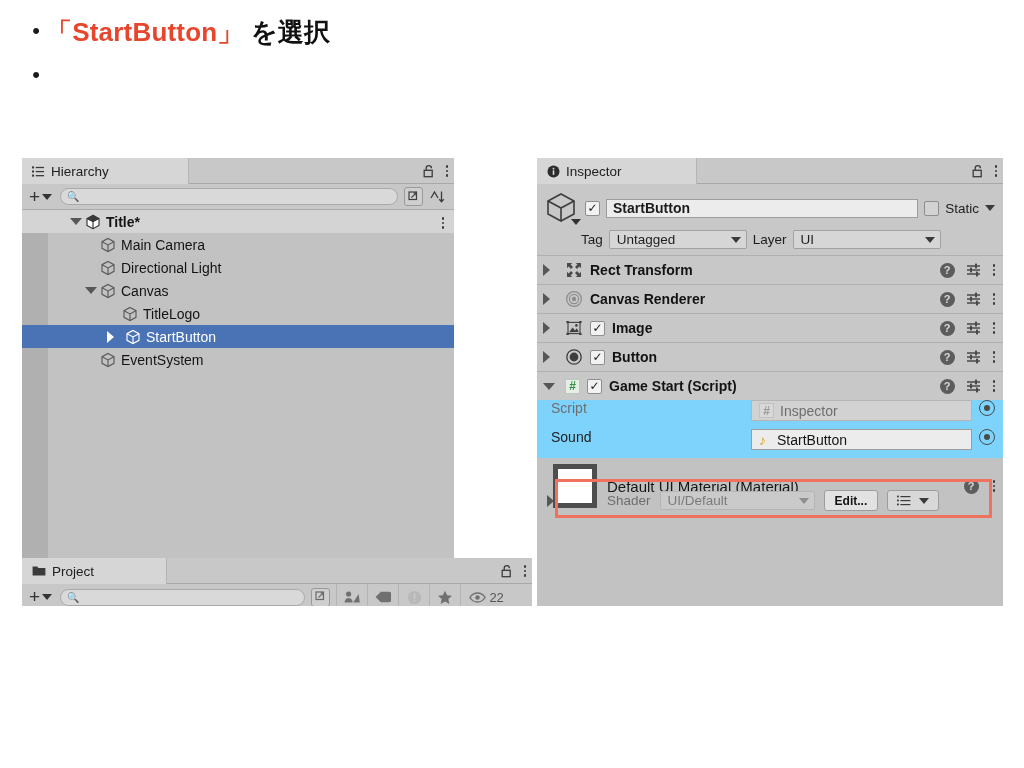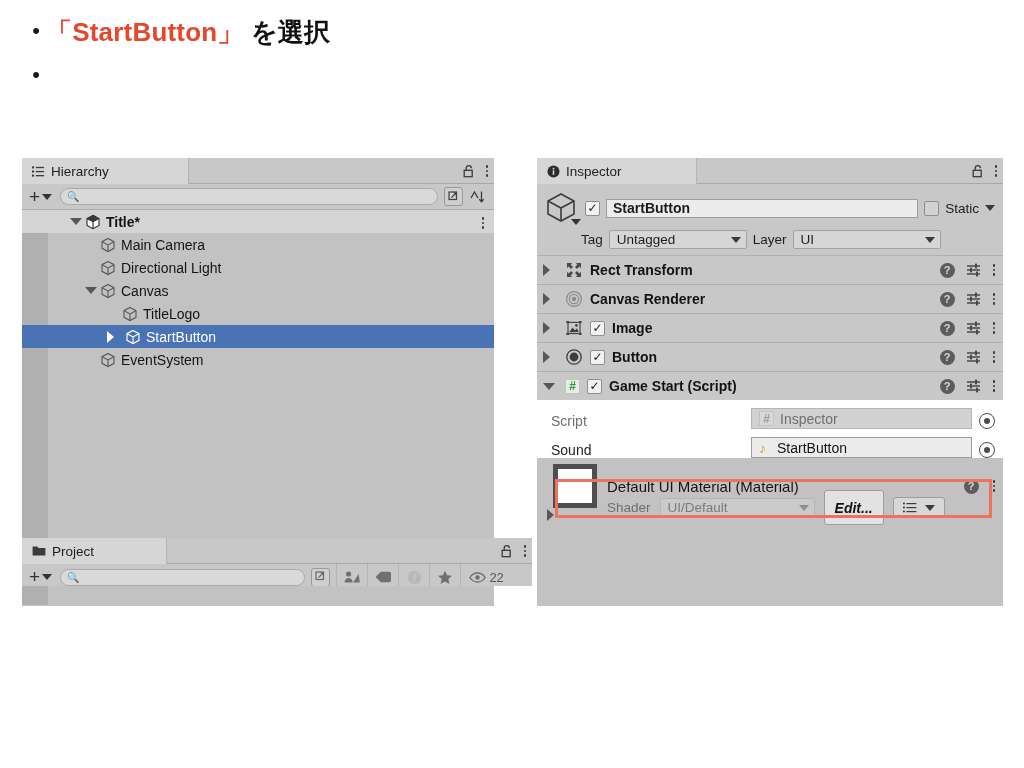--- a/index.html
+++ b/index.html
@@ -48,21 +48,21 @@
     position: absolute; right: 6px; top: 0; height: 26px;
     display: flex; align-items: center; gap: 10px;
   }
 
   
   .ico { display: inline-flex; align-items: center; justify-content: center; }
   .kebab { display: flex; flex-direction: column; gap: 2px; align-items: center; }
   .kebab i { width: 2.5px; height: 2.5px; border-radius: 50%; background: #3a3a3a; display: block; }
 
   
-  #hierarchy { left: 0; top: 0; width: 472px; height: 448px; background: #c2c2c2; overflow: hidden; }
+  #hierarchy { left: 0; top: 0; width: 432px; height: 448px; background: #c2c2c2; overflow: hidden; }
   .h-toolbar {
     height: 26px; background: #c8c8c8; display: flex; align-items: center;
     padding: 0 5px; gap: 6px; border-bottom: 1px solid #ababab;
   }
   .plus-btn { display: flex; align-items: center; gap: 2px; padding: 0 2px; }
   .plus-glyph { font-size: 19px; line-height: 16px; color: #333; font-weight: 300; }
   .caret-dn {
     width: 0; height: 0; border-left: 5px solid transparent; border-right: 5px solid transparent;
     border-top: 6px solid #333;
   }
@@ -138,21 +138,21 @@
   }
   .comp-title { font-size: 14px; font-weight: bold; color: #131313; flex: 1; }
   .comp-right { display: flex; align-items: center; gap: 11px; }
   .qmark {
     width: 15px; height: 15px; border-radius: 50%; background: #5c5c5c; color: #d8d8d8;
     font-size: 11px; font-weight: bold; display: flex; align-items: center; justify-content: center;
     line-height: 1;
   }
 
   .prop-row {
-    height: 29px; background: #ffffff; display: flex; align-items: flex-end; padding: 0 8px 0 14px;
+    height: 29px; background: #7dd3fc; display: flex; align-items: flex-start; padding: 0 8px 0 14px;
   }
   .prop-lbl { width: 200px; font-size: 14px; color: #1d1d1d; }
   .prop-lbl.dim { color: #6e6e6e; }
   .obj-field {
     flex: 1; height: 21px; background: #d2d2d2; border: 1px solid #b5b5b5;
     display: flex; align-items: center; gap: 6px; padding: 0 7px; font-size: 14px; color: #6e6e6e;
   }
   .obj-field.filled { background: #ececec; border-color: #9d9d9d; color: #141414; }
   .obj-picker {
     width: 16px; height: 16px; border-radius: 50%; border: 1.6px solid #4a4a4a;
@@ -173,35 +173,35 @@
   }
 
   .mat-block { background: #c2c2c2; padding: 6px 8px 2px 16px; position: relative; }
   .mat-top { display: flex; align-items: center; gap: 10px; }
   .mat-swatch {
     width: 44px; height: 44px; background: #ffffff; border: 5px solid #4e4e4e; flex: 0 0 44px;
   }
   .mat-name { font-size: 15px; color: #161616; flex: 1; }
   .mat-bottom { display: flex; align-items: center; gap: 9px; margin-top: -18px; padding-left: 54px; }
   .edit-btn {
-    height: 35px; background: #e2e2e2; border: 1px solid #9d9d9d; border-radius: 3px;
-    display: flex; align-items: center; padding: 0 10px; font-size: 14px; font-weight: bold; color: #141414; font-style: italic;
+    height: 21px; background: #e2e2e2; border: 1px solid #9d9d9d; border-radius: 3px;
+    display: flex; align-items: center; padding: 0 10px; font-size: 12px; font-weight: bold; color: #141414;
   }
   .list-btn {
     height: 21px; width: 52px; background: #d8d8d8; border: 1px solid #9d9d9d; border-radius: 3px;
     display: flex; align-items: center; justify-content: space-around; padding: 0 5px;
   }
   .mat-foldout {
     position: absolute; left: 10px; bottom: 6px;
     width: 0; height: 0; border-top: 6px solid transparent; border-bottom: 6px solid transparent;
     border-left: 7px solid #575757;
   }
 
   
-  #project { left: 0; top: 380px; width: 510px; height: 48px; background: #c2c2c2; overflow: hidden; }
+  #project { left: 0; top: 400px; width: 510px; height: 48px; background: #c2c2c2; overflow: hidden; }
   .p-toolbar {
     height: 26px; background: #c8c8c8; display: flex; align-items: center;
     padding: 0 0 0 5px; gap: 6px;
   }
   .p-search {
     flex: 1; height: 17px; background: #d9d9d9; border: 1px solid #a9a9a9; border-radius: 9px;
     display: flex; align-items: center; padding: 0 6px; gap: 5px;
   }
   .p-iconbar { display: flex; align-items: center; height: 26px; }
   .p-iconcell {

